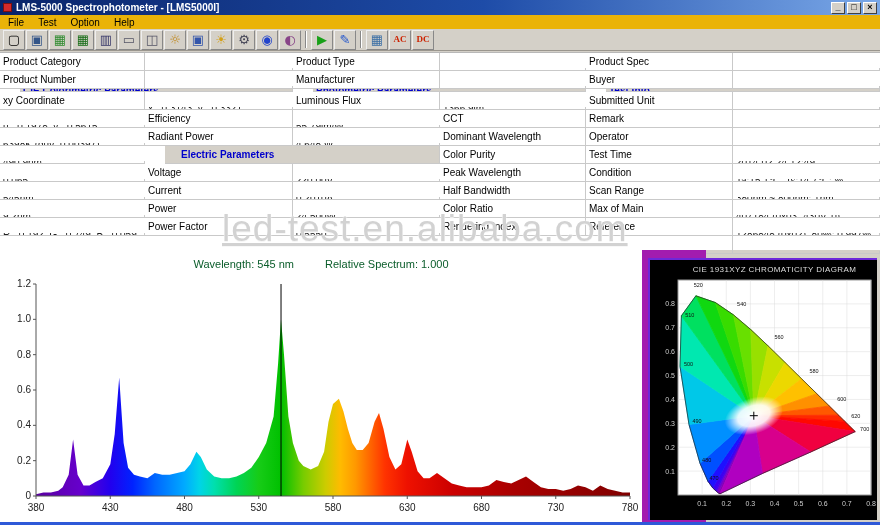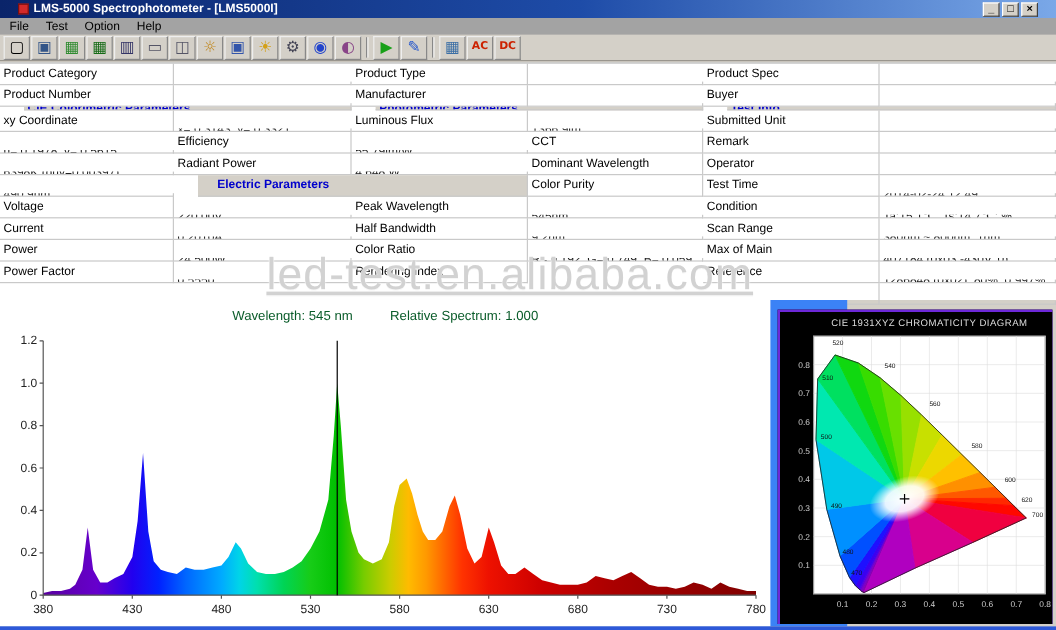--- a/index.html
+++ b/index.html
@@ -1,46 +1,46 @@
 <!DOCTYPE html>
 <html><head>
 <meta charset="utf-8">
 <style>
   *{margin:0;padding:0;box-sizing:border-box;}
   html,body{width:880px;height:525px;overflow:hidden;}
   body{font-family:"Liberation Sans","DejaVu Sans",sans-serif;background:#d4d0c8;position:relative;}
 
   .titlebar{height:15px;background:linear-gradient(90deg,#0a246a 0%,#1e4ca8 55%,#7aa8e8 100%);
-    display:flex;align-items:center;padding:0 15px;color:#fff;font-size:10px;font-weight:bold;}
+    display:flex;align-items:center;padding:0 3px;color:#fff;font-size:10px;font-weight:bold;}
   .app-icon{width:9px;height:9px;background:#d42a2a;border:1px solid #7a1010;margin-right:4px;flex:none;}
   .win-controls{margin-left:auto;display:flex;gap:2px;}
   .win-btn{width:14px;height:12px;background:#d4d0c8;border:1px solid;border-color:#fff #404040 #404040 #fff;
     font-size:9px;line-height:9px;text-align:center;color:#000;font-weight:bold;}
 
-  .menubar{height:14px;background:#a3a3a3;display:flex;align-items:center;font-size:10px;padding-left:2px;}
+  .menubar{height:14px;background:#eab308;display:flex;align-items:center;font-size:10px;padding-left:2px;}
   .menu-item{padding:0 8px 0 6px;color:#000;}
 
   .toolbar{height:22px;background:#d4d0c8;display:flex;align-items:center;padding:0 3px;gap:1px;
     border-bottom:1px solid #9a968e;}
   .tb-btn{width:22px;height:20px;background:#d4d0c8;border:1px solid;border-color:#eee #888 #888 #eee;
     display:flex;align-items:center;justify-content:center;font-size:13px;cursor:pointer;padding:0;}
   .tb-glyph{line-height:1;font-family:"DejaVu Sans",sans-serif;}
-  .tb-text{font-size:9px;font-weight:bold;}
+  .tb-text{font-size:9px;font-weight:bold;font-family:Liberation Serif, serif;}
   .tb-sep{width:2px;height:17px;border-left:1px solid #888;border-right:1px solid #fff;margin:0 3px;}
 
   .grid-wrap{position:absolute;top:52px;left:0;width:880px;height:198px;background:#fff;display:flex;
     font-size:10px;border-top:1px solid #b8b8b8;}
   .grid-lm{width:586px;display:grid;grid-template-columns:145px 148px 147px 146px;grid-auto-rows:1fr;}
   .grid-r{width:294px;display:grid;grid-template-columns:147px 147px;grid-auto-rows:1fr;}
   .cell{border-right:1px solid #c9c9c9;border-bottom:1px solid #c9c9c9;padding:1px 3px;white-space:nowrap;
     overflow:hidden;display:flex;align-items:center;color:#000;}
   .cell.val{color:#222;margin-top:15px;}
   .cell.hdr{background:#d4d0c8;color:#0000cc;font-weight:bold;margin-left:20px;}
 
-  .bottom{position:absolute;top:250px;left:0;width:706px;height:272px;background:#3b82f6;}
+  .bottom{position:absolute;top:250px;left:0;width:706px;height:272px;background:#a21caf;}
   .spectrum-panel{position:absolute;left:0;top:0;width:642px;height:272px;background:#fff;}
   .spec-header{text-align:center;font-size:11px;color:#0a5c2a;padding-top:8px;height:24px;}
   .spec-header span{margin:0 14px;}
   .spectrum-svg{display:block;}
 
   .cie-panel{position:absolute;left:648px;top:8px;width:229px;height:262px;background:#000;border:2px solid #6d28d9;}
   .cie-svg{display:block;}
 
   .watermark{position:absolute;left:222px;top:208px;font-size:37px;color:#d2d2d2;z-index:50;
     pointer-events:none;letter-spacing:1px;text-decoration:underline;
@@ -147,20 +147,21 @@
       <div class="cell lbl">Efficiency</div>
       <div class="cell val">55.79lm/W</div>
       <div class="cell lbl">CCT</div>
       <div class="cell val">6398K (duv=0.00397)</div>
       <div class="cell lbl">Radiant Power</div>
       <div class="cell val">4.648 W</div>
       <div class="cell lbl">Dominant Wavelength</div>
       <div class="cell val">490.9nm</div>
       <div class="cell hdr" style="grid-column: span 2; padding-left: 16px;">Electric Parameters</div>
       <div class="cell lbl">Color Purity</div>
+      <div class="cell val">0.065</div>
       <div class="cell lbl">Voltage</div>
       <div class="cell val">220.00V</div>
       <div class="cell lbl">Peak Wavelength</div>
       <div class="cell val">545nm</div>
       <div class="cell lbl">Current</div>
       <div class="cell val">0.2010A</div>
       <div class="cell lbl">Half Bandwidth</div>
       <div class="cell val">9.2nm</div>
       <div class="cell lbl">Power</div>
       <div class="cell val">24.500W</div>

